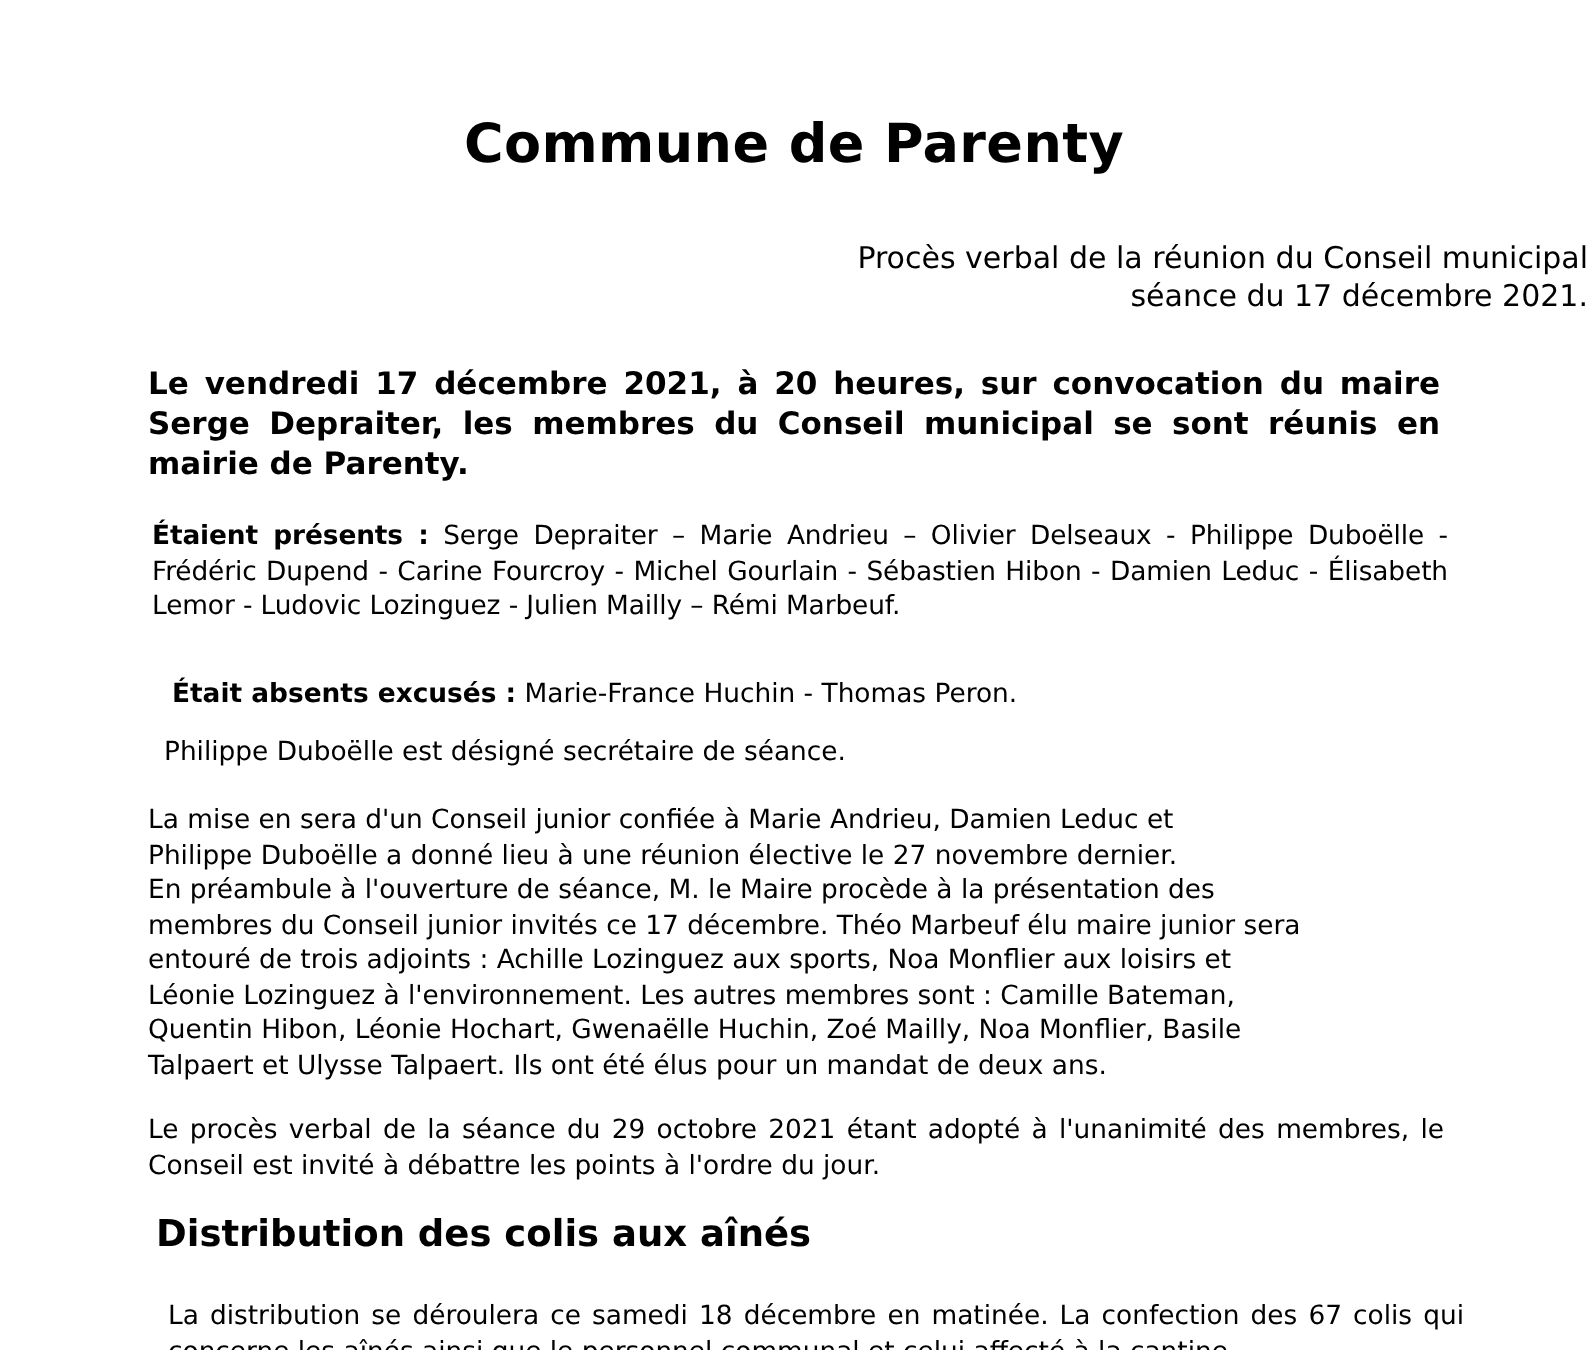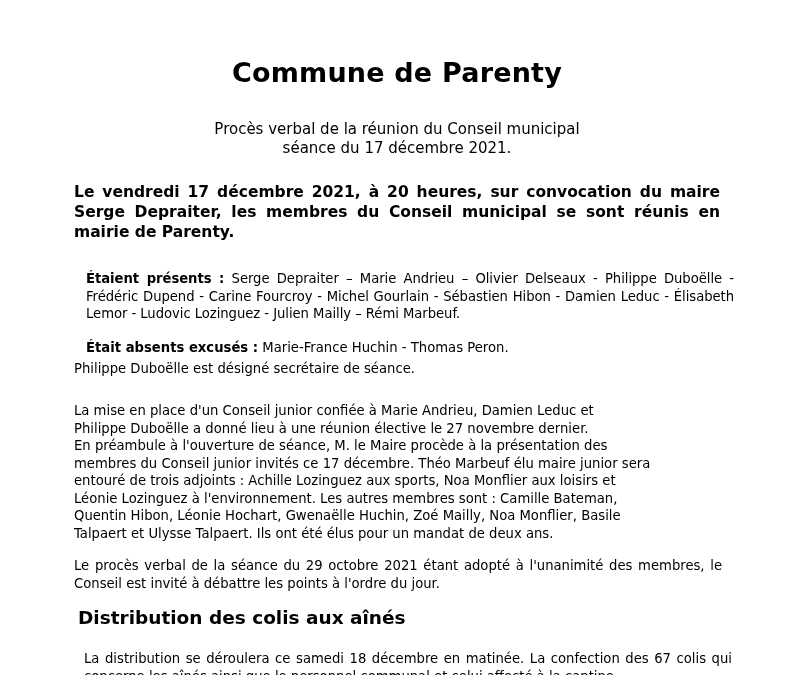--- a/index.html
+++ b/index.html
@@ -9,21 +9,21 @@
     color: #000000;
   }
   .page { position: relative; width: 794px; height: 505px; }
   .title {
     position: absolute; left: 0; right: 0; top: 57px;
     text-align: center; font-weight: bold; font-size: 27px; letter-spacing: 0.2px;
     margin: 0;
   }
   .subtitle {
     position: absolute; left: 0; right: 0; top: 120px;
-    text-align: center; font-size: 15px; line-height: 19px;
+    text-align: right; font-size: 15px; line-height: 19px;
   }
   .lead {
     position: absolute; left: 74px; width: 646px; top: 182px;
     font-weight: bold; font-size: 15.5px; line-height: 20px; text-align: justify;
     text-align-last: left;
   }
   .para {
     position: absolute; left: 74px; width: 648px;
     font-size: 13.2px; line-height: 17.5px;
   }
@@ -47,32 +47,32 @@
 
   <h1 class="title">Commune de Parenty</h1>
 
   <div class="subtitle">
     <div>Procès verbal de la réunion du Conseil municipal</div>
     <div>séance du 17 décembre 2021.</div>
   </div>
 
   <p class="lead" style="margin:0">Le vendredi 17 décembre 2021, à 20 heures, sur convocation du maire Serge Depraiter, les membres du Conseil municipal se sont réunis en mairie de Parenty.</p>
 
-  <p class="para justify p-presents" style="margin:12px">
+  <p class="para justify p-presents" style="margin:2px">
     <b>Étaient présents :</b><span> Serge Depraiter – Marie Andrieu – Olivier Delseaux - Philippe Duboëlle - Frédéric Dupend - Carine Fourcroy - Michel Gourlain - Sébastien Hibon - Damien Leduc - Élisabeth Lemor - Ludovic Lozinguez - Julien Mailly – Rémi Marbeuf.</span>
   </p>
 
   <p class="para p-absents" style="margin:12px">
     <b>Était absents excusés :</b><span> Marie-France Huchin - Thomas Peron.</span>
   </p>
 
-  <p class="para p-secretaire" style="margin:0">Philippe Duboëlle est désigné secrétaire de séance.</p>
+  <p class="para p-secretaire" style="margin:8px">Philippe Duboëlle est désigné secrétaire de séance.</p>
 
   <div class="para p-junior">
-    <div>La mise en place d'un Conseil junior confiée à Marie Andrieu, Damien Leduc et</div>
+    <div>La mise en sera d'un Conseil junior confiée à Marie Andrieu, Damien Leduc et</div>
     <div>Philippe Duboëlle a donné lieu à une réunion élective le 27 novembre dernier.</div>
     <div>En préambule à l'ouverture de séance, M. le Maire procède à la présentation des</div>
     <div>membres du Conseil junior invités ce 17 décembre. Théo Marbeuf élu maire junior sera</div>
     <div>entouré de trois adjoints : Achille Lozinguez aux sports, Noa Monflier aux loisirs et</div>
     <div>Léonie Lozinguez à l'environnement. Les autres membres sont : Camille Bateman,</div>
     <div>Quentin Hibon, Léonie Hochart, Gwenaëlle Huchin, Zoé Mailly, Noa Monflier, Basile</div>
     <div>Talpaert et Ulysse Talpaert. Ils ont été élus pour un mandat de deux ans.</div>
   </div>
 
   <p class="para justify p-pv" style="margin:0">Le procès verbal de la séance du 29 octobre 2021 étant adopté à l'unanimité des membres, le Conseil est invité à débattre les points à l'ordre du jour.</p>

